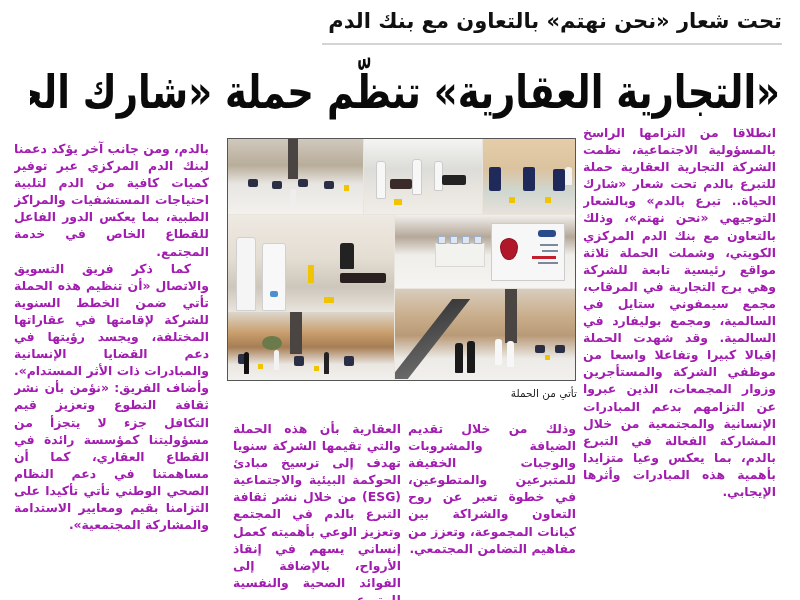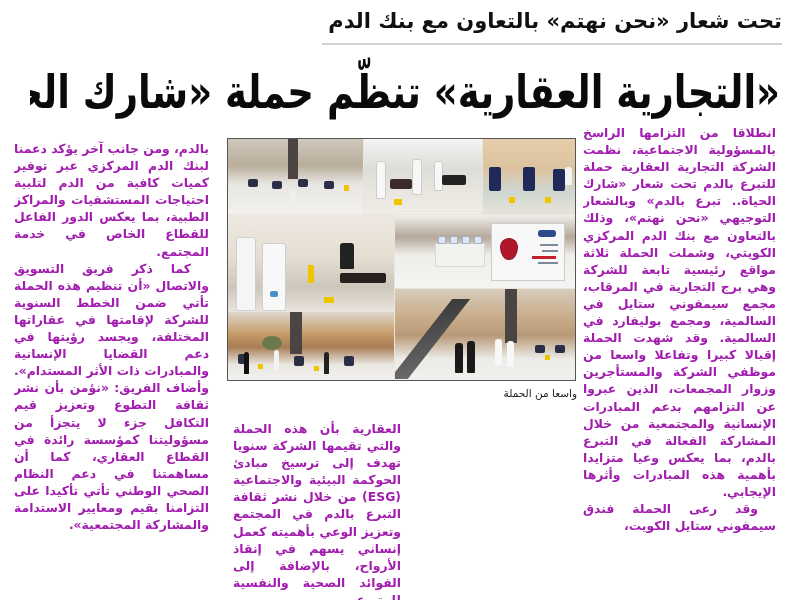--- a/index.html
+++ b/index.html
@@ -78,21 +78,20 @@
 
 <div>
 
   <div class="kicker">تحت شعار «نحن نهتم» بالتعاون مع بنك الدم المركزي</div>
   <div class="kicker-rule"></div>
 
   <h1 class="headline">«التجارية العقارية» تنظّم حملة «شارك الحياة.. تبرع بالدم»</h1>
 
   <div class="col col-right">
     <p>انطلاقا من التزامها الراسخ بالمسؤولية الاجتماعية، نظمت الشركة التجارية العقارية حملة للتبرع بالدم تحت شعار «شارك الحياة.. تبرع بالدم» وبالشعار التوجيهي «نحن نهتم»، وذلك بالتعاون مع بنك الدم المركزي الكويتي، وشملت الحملة ثلاثة مواقع رئيسية تابعة للشركة وهي برج التجارية في المرقاب، مجمع سيمفوني ستايل في السالمية، ومجمع بوليفارد في السالمية. وقد شهدت الحملة إقبالا كبيرا وتفاعلا واسعا من موظفي الشركة والمستأجرين وزوار المجمعات، الذين عبروا عن التزامهم بدعم المبادرات الإنسانية والمجتمعية من خلال المشاركة الفعالة في التبرع بالدم، بما يعكس وعيا متزايدا بأهمية هذه المبادرات وأثرها الإيجابي.</p>
-    <p>وقد رعى الحملة فندق سيمفوني ستايل الكويت،</p>
   </div>
 
   <div class="photo-frame">
     <div class="tile t1">
       <div class="pillar" style="left:60px;top:0;width:10px;height:40px;"></div>
       <div class="chair" style="left:20px;top:40px;width:10px;height:8px;"></div>
       <div class="chair" style="left:44px;top:42px;width:10px;height:8px;"></div>
       <div class="chair" style="left:70px;top:40px;width:10px;height:8px;"></div>
       <div class="chair" style="left:96px;top:42px;width:10px;height:8px;"></div>
       <div class="person" style="left:62px;top:50px;width:6px;height:18px;background:#eeeeee;"></div>
@@ -156,23 +155,24 @@
       <div class="pillar" style="left:110px;top:0;width:12px;height:54px;"></div>
       <div class="person" style="left:60px;top:54px;width:8px;height:30px;background:#1a1a1a;"></div>
       <div class="person" style="left:72px;top:52px;width:8px;height:32px;background:#1a1a1a;"></div>
       <div class="person" style="left:100px;top:50px;width:7px;height:26px;background:#f7f7f7;"></div>
       <div class="person" style="left:112px;top:52px;width:7px;height:26px;background:#f7f7f7;"></div>
       <div class="chair" style="left:140px;top:56px;width:10px;height:8px;"></div>
       <div class="chair" style="left:160px;top:56px;width:10px;height:8px;"></div>
       <div class="bin" style="left:150px;top:66px;width:5px;height:5px;"></div>
     </div>
   </div>
-  <div class="caption">واسعا من الحملة</div>
+  <div class="caption">تأتي من الحملة</div>
 
   <div class="col col-mid-right">
+    <p>وذلك من خلال تقديم الضيافة والمشروبات والوجبات الخفيفة للمتبرعين والمتطوعين، في خطوة تعبر عن روح التعاون والشراكة بين كيانات المجموعة، وتعزز من مفاهيم التضامن المجتمعي.</p>
   </div>
 
   <div class="col col-mid-left">
     <p>العقارية بأن هذه الحملة والتي تقيمها الشركة سنويا تهدف إلى ترسيخ مبادئ الحوكمة البيئية والاجتماعية (ESG) من خلال نشر ثقافة التبرع بالدم في المجتمع وتعزيز الوعي بأهميته كعمل إنساني يسهم في إنقاذ الأرواح، بالإضافة إلى الفوائد الصحية والنفسية للمتبرع</p>
   </div>
 
   <div class="col col-left">
     <p>بالدم، ومن جانب آخر يؤكد دعمنا لبنك الدم المركزي عبر توفير كميات كافية من الدم لتلبية احتياجات المستشفيات والمراكز الطبية، بما يعكس الدور الفاعل للقطاع الخاص في خدمة المجتمع.</p>
     <p>كما ذكر فريق التسويق والاتصال «أن تنظيم هذه الحملة تأتي ضمن الخطط السنوية للشركة لإقامتها في عقاراتها المختلفة، ويجسد رؤيتها في دعم القضايا الإنسانية والمبادرات ذات الأثر المستدام». وأضاف الفريق: «نؤمن بأن نشر ثقافة التطوع وتعزيز قيم التكافل جزء لا يتجزأ من مسؤوليتنا كمؤسسة رائدة في القطاع العقاري، كما أن مساهمتنا في دعم النظام الصحي الوطني تأتي تأكيدا على التزامنا بقيم ومعايير الاستدامة والمشاركة المجتمعية».</p>
   </div>

